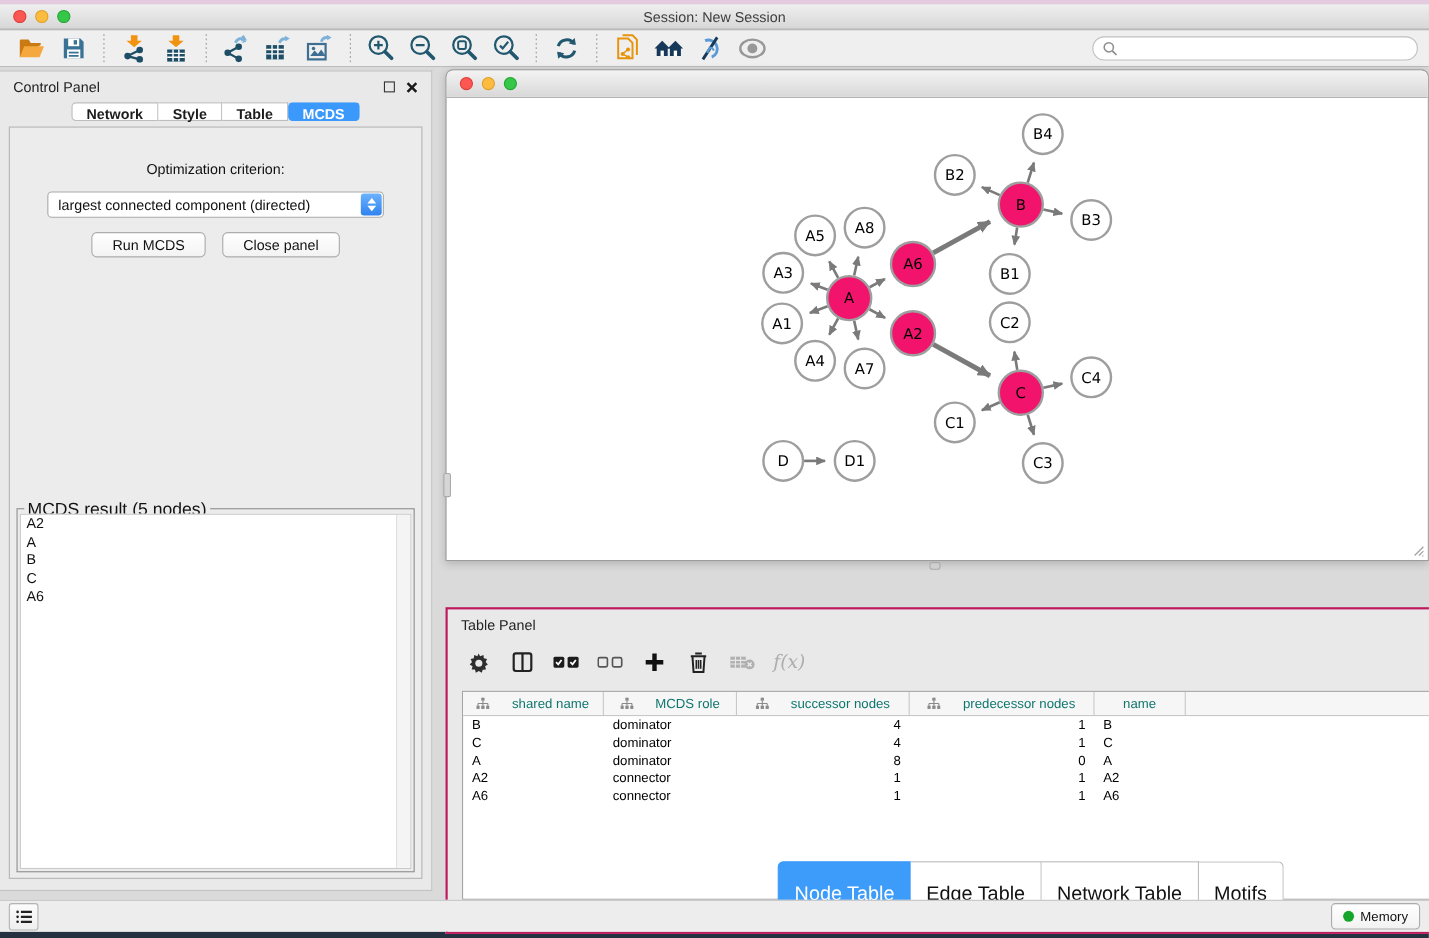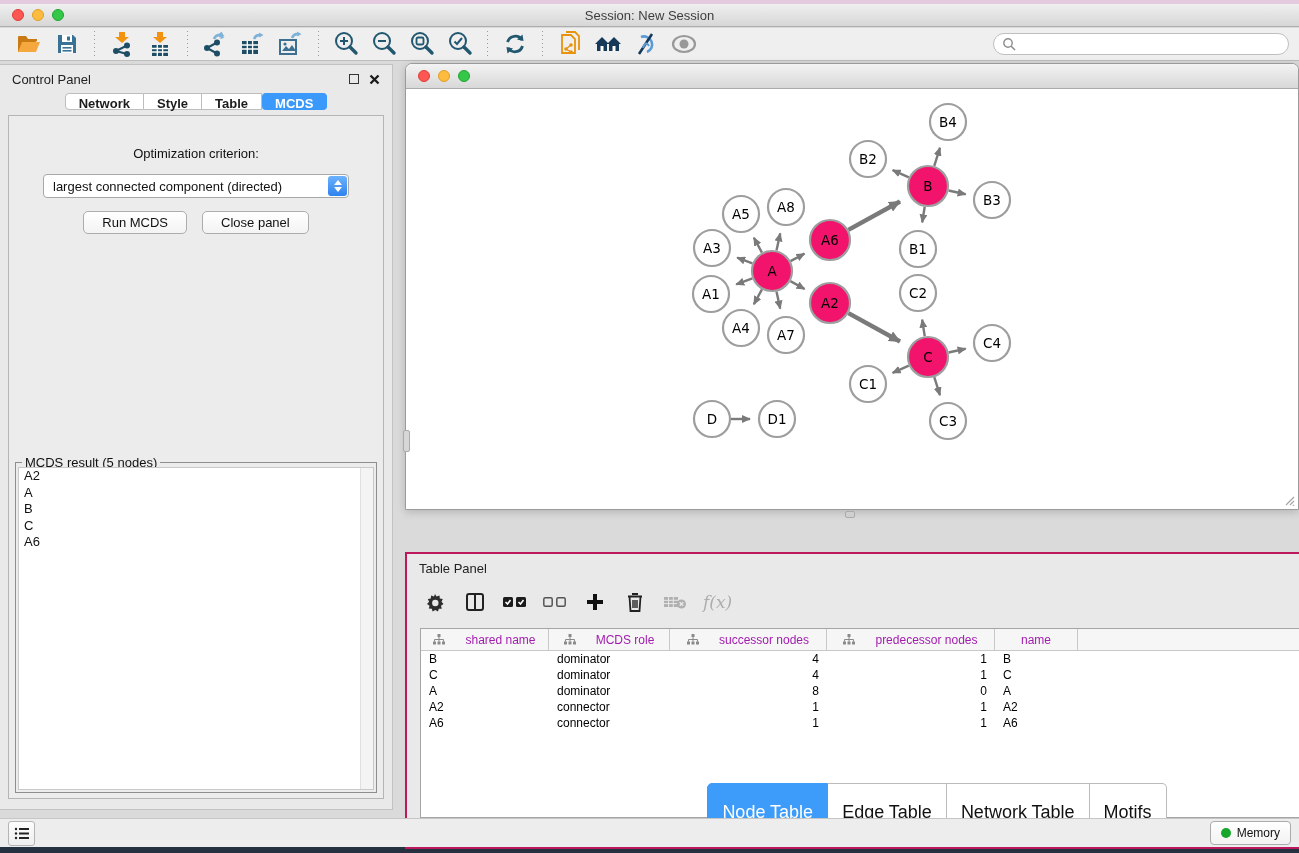--- a/index.html
+++ b/index.html
@@ -60,21 +60,21 @@
   .dd-up { width:0; height:0; border-left:4px solid transparent; border-right:4px solid transparent;
     border-bottom:5px solid #fff; }
   .dd-down { width:0; height:0; border-left:4px solid transparent; border-right:4px solid transparent;
     border-top:5px solid #fff; }
   .btn-row { display:flex; justify-content:center; gap:15px; margin-top:13px; }
   .mac-btn { background:linear-gradient(#ffffff,#f3f3f3); border:1px solid #adadad; border-radius:5px;
     font-size:13px; color:#111; padding:3px 18px; font-family:Liberation Sans, sans-serif; }
   .result-group { position:absolute; left:6px; right:6px; top:346px; bottom:5px;
     border:1px solid #8e8e8e; }
   .result-legend { position:absolute; top:-8px; left:6px; background:#ececec; padding:0 3px;
-    font-size:13px; color:#111; }
+    font-size:16px; color:#111; }
   .result-list { position:absolute; left:2px; right:2px; top:4px; bottom:2px; background:#fff;
     border:1px solid #c9c9c9; overflow:hidden; }
   .result-scroll { position:absolute; right:0; top:0; bottom:0; width:13px; background:#f4f4f4;
     border-left:1px solid #e0e0e0; }
   .result-item { font-size:13px; color:#111; padding:0 5px; line-height:16.5px; }
 
   
   .net-window { position:absolute; left:405px; top:63px; width:894px; height:447px;
     border:1px solid #9b9b9b; border-radius:7px 7px 0 0; background:#fff;
     box-shadow:0 2px 8px rgba(0,0,0,0.18); }
@@ -94,21 +94,21 @@
   
   .table-panel { position:absolute; left:405px; top:520px; width:1064px; height:297px;
     background:#e9e9e9; border:2px solid #be185d;margin-top:32px; }
   .tp-toolbar { display:flex; align-items:center; gap:16px; padding:6px 0 6px 16px; height:40px; }
   .tp-icon { width:24px; height:24px; display:flex; align-items:center; justify-content:center; }
   .fx-label { font-family:"DejaVu Serif", serif; font-style:italic; font-size:17px; color:#adadad; }
   .tbl-wrap { position:absolute; left:13px; right:9px; top:74px; height:190px;
     background:#fff; border:1px solid #a5a5a5; overflow:hidden; }
   .tbl-header { display:flex; height:22px; background:#f6f6f6; border-bottom:1px solid #c8c8c8; }
   .th-cell { display:flex; align-items:center; justify-content:center; gap:20px;
-    font-size:12px; color:#a21caf; border-right:1px solid #c8c8c8; height:100%; }
+    font-size:12px; color:#0f766e; border-right:1px solid #c8c8c8; height:100%; }
   .th-cell.filler { border-right:none; flex:1; }
   .tbl-row { display:flex; height:16px; }
   .td-cell { font-size:12px; color:#000; line-height:16px; padding:0 8px; white-space:nowrap; overflow:hidden; }
   .bottom-tabs { position:absolute; left:0; right:0; bottom:5px; display:flex; justify-content:center; }
   .bt-tab { font-size:18px; color:#111; background:#fff; border:1px solid #bbb; border-left:none;
     padding:21px 14px; line-height:15px; }
   .bt-tab:first-child { border-left:1px solid #bbb; border-radius:5px 0 0 5px; }
   .bt-tab:last-child { border-radius:0 5px 5px 0; }
   .bt-tab.active { background:#3d9bf9; color:#fff; border-color:#3d9bf9; }
 

